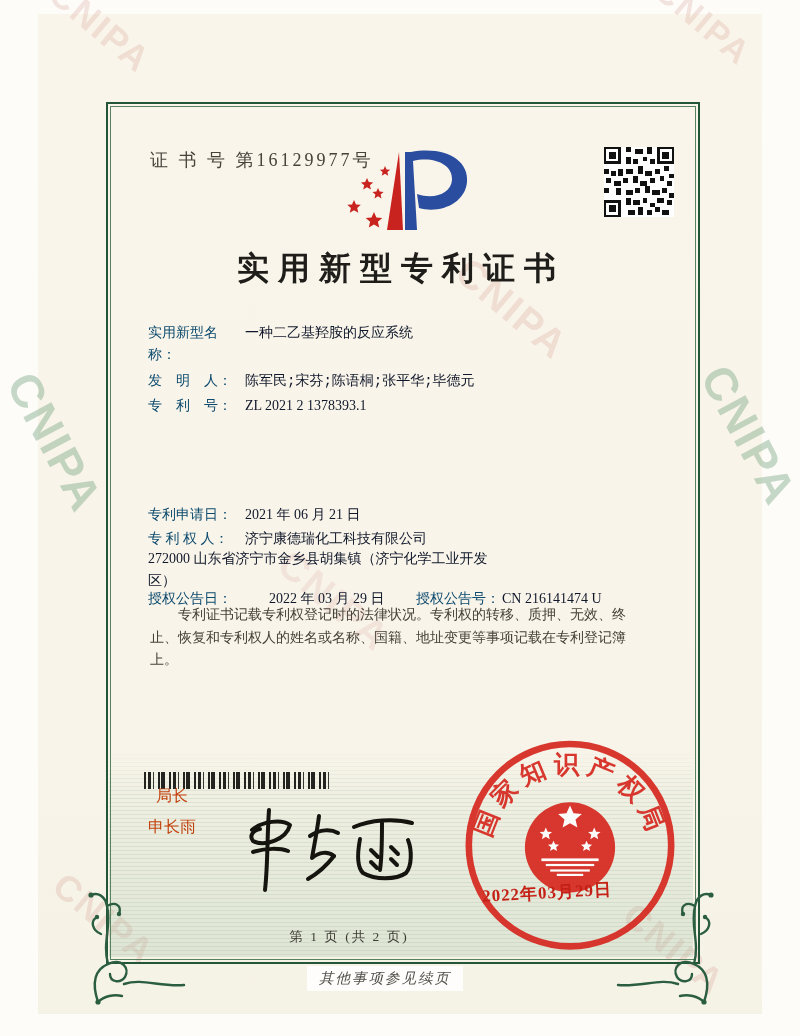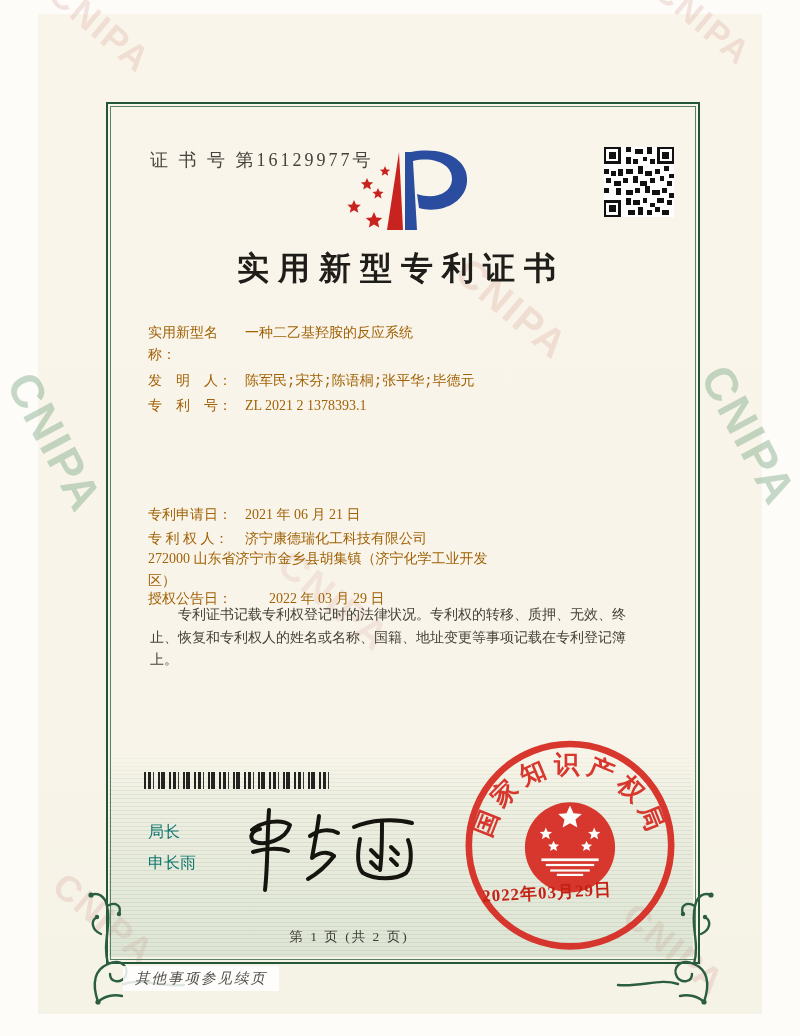--- a/index.html
+++ b/index.html
@@ -25,49 +25,49 @@
   .band-fade{position:absolute;left:109px;top:746px;width:584px;height:48px;
         background:linear-gradient(180deg,#f8f4e9 0%,rgba(248,244,233,0) 100%);}
   
   .cert-no{position:absolute;left:150px;top:148px;font-size:18px;letter-spacing:3px;color:#45433c;}
   .logo{position:absolute;left:333px;top:144px;}
   .qr{position:absolute;left:604px;top:147px;width:70px;height:70px;}
   .title{position:absolute;left:106px;top:247px;width:590px;text-align:center;
          font-size:32px;font-weight:bold;letter-spacing:9px;color:#1e1d1a;}
   
   .row{position:absolute;left:148px;width:500px;font-size:14px;display:flex;line-height:22px;}
-  .row .lab{width:97px;flex:none;color:#a16207;}
-  .row .val{color:#a16207;}
+  .row .lab{width:97px;flex:none;color:#0c4a6e;}
+  .row .val{color:#0f172a;}
   .addr .val{width:365px;}
   .grant2{position:absolute;left:268px;top:0;display:flex;width:240px;}
   .grant2 .lab{width:86px;}
   
   .paras{position:absolute;left:150px;top:604px;width:490px;font-size:14px;
          line-height:22.5px;color:#474238;}
   .paras p{margin:0;text-indent:2em;}
   
   .barcode{position:absolute;left:144px;top:772px;width:188px;height:17px;
     background:repeating-linear-gradient(90deg,
       #23231f 0 2px,rgba(0,0,0,0) 2px 4px,
       #23231f 4px 7px,rgba(0,0,0,0) 7px 9px,
       #3a3a34 9px 10px,rgba(0,0,0,0) 10px 14px,
       #23231f 14px 16px,rgba(0,0,0,0) 16px 17px,
       #23231f 17px 21px,rgba(0,0,0,0) 21px 25px);}
   
-  .official{position:absolute;left:148px;top:816px;font-size:16px;color:#0f766e;line-height:31px;}
+  .official{position:absolute;left:148px;top:780px;font-size:16px;color:#c2410c;line-height:31px;text-align:center;}
   .signature{position:absolute;left:222px;top:796px;}
   
   .seal{position:absolute;left:460px;top:733px;opacity:0.92;}
   .seal-date{position:absolute;left:482px;top:880px;width:180px;font-size:17px;font-weight:bold;
              color:#c52015;letter-spacing:1px;transform:rotate(-3deg);
              font-family:"Liberation Serif","DejaVu Serif",serif;}
   
   .page-footer{position:absolute;left:106px;top:928px;width:486px;text-align:center;
                font-size:13.5px;letter-spacing:2px;color:#3d3c35;}
-  .cont-note{position:absolute;left:123px;top:966px;width:590px;text-align:left;}
+  .cont-note{position:absolute;left:90px;top:966px;width:590px;text-align:center;}
   .cont-note span{display:inline-block;background:rgba(255,255,255,0.85);padding:3px 12px;
                font-size:14.5px;font-style:italic;letter-spacing:2px;color:#53504a;}
   .ornament{position:absolute;}
 </style>
 </head>
 <body>
 
 <div class="screen">
   <div class="page"></div>
 
@@ -214,20 +214,24 @@
   <div class="row" style="top:528px;">
     <span class="lab">专 利 权 人：</span>
     <span class="val">济宁康德瑞化工科技有限公司</span>
   </div>
   <div class="row addr" style="top:548px;">
     <span class="val">272000 山东省济宁市金乡县胡集镇（济宁化学工业开发区）</span>
   </div>
   <div class="row" style="top:588px;position:absolute;gap:24px;">
     <span class="lab">授权公告日：</span>
     <span class="val">2022 年 03 月 29 日</span>
+    <span class="grant2">
+      <span class="lab">授权公告号：</span>
+      <span class="val">CN 216141474 U</span>
+    </span>
   </div>
 
   <div class="paras">
     <p>专利证书记载专利权登记时的法律状况。专利权的转移、质押、无效、终止、恢复和专利权人的姓名或名称、国籍、地址变更等事项记载在专利登记簿上。</p>
   </div>
 
   <div class="barcode"></div>
 
   <div class="official">
     <div>局长</div>

